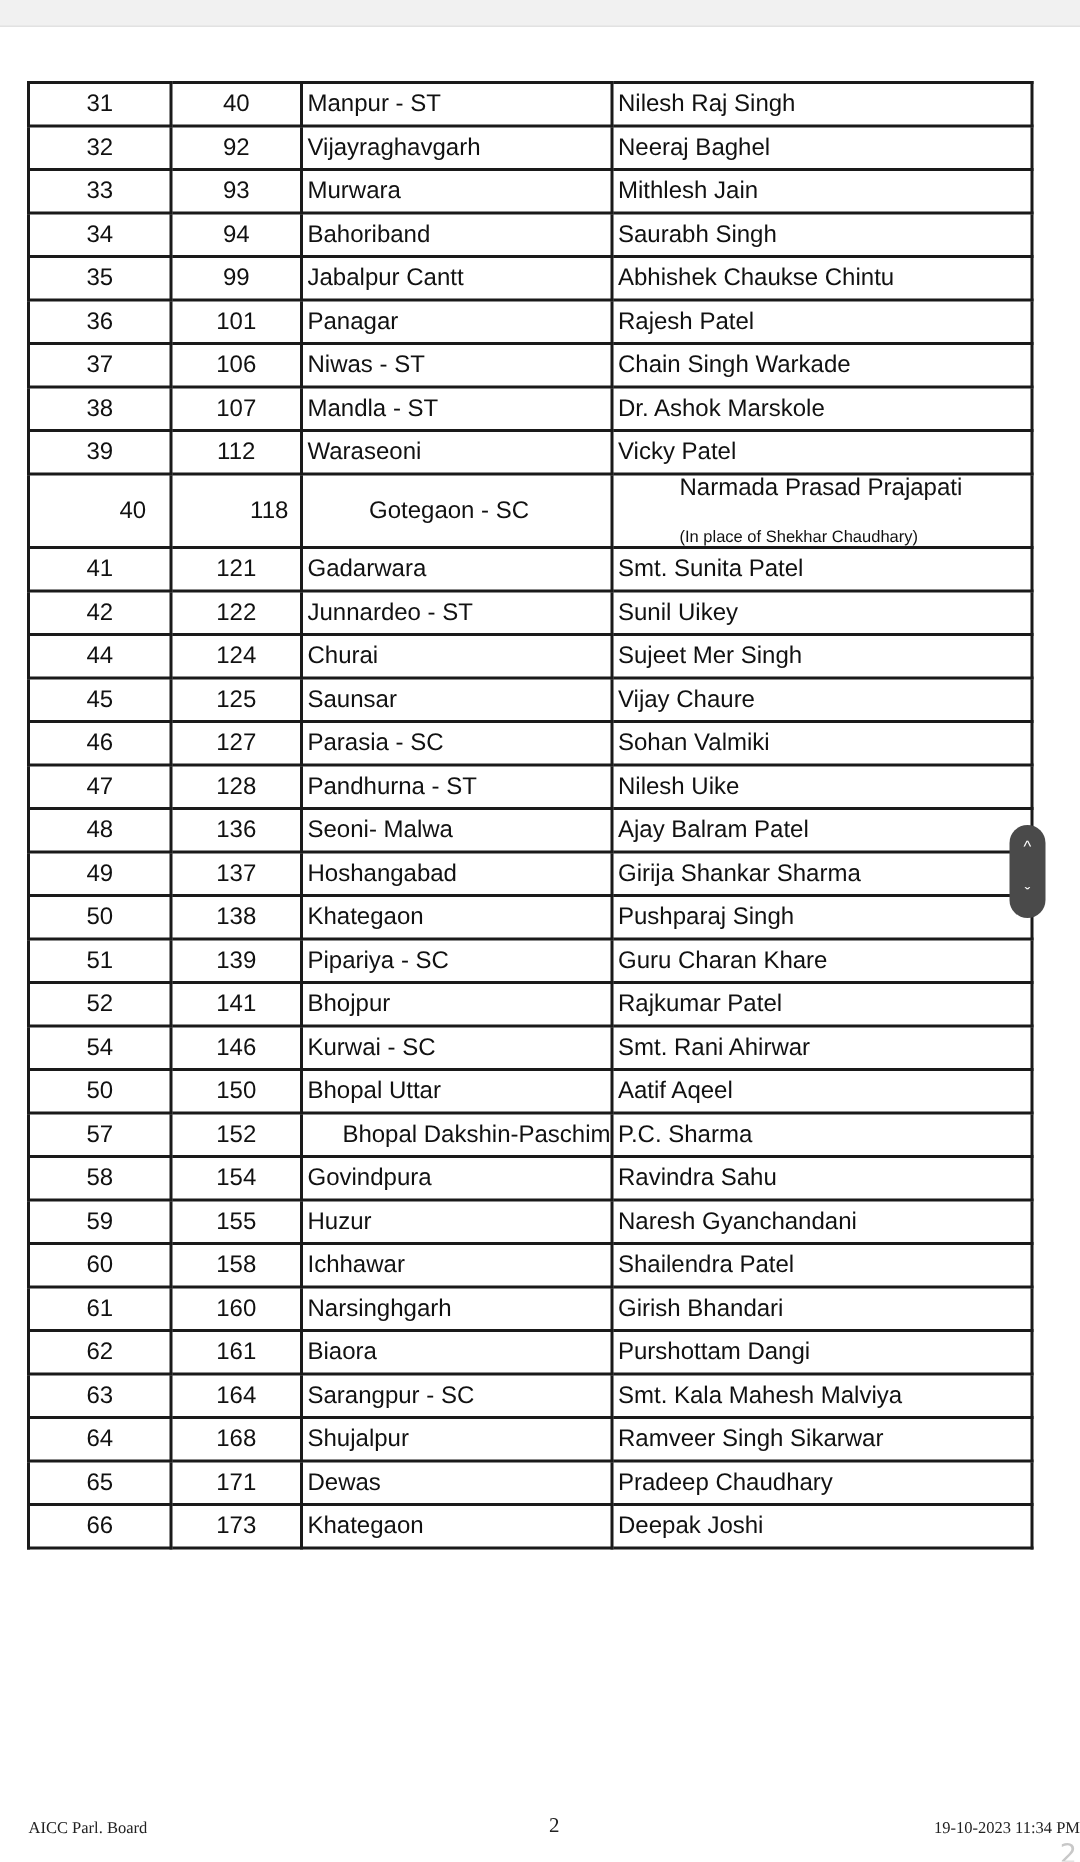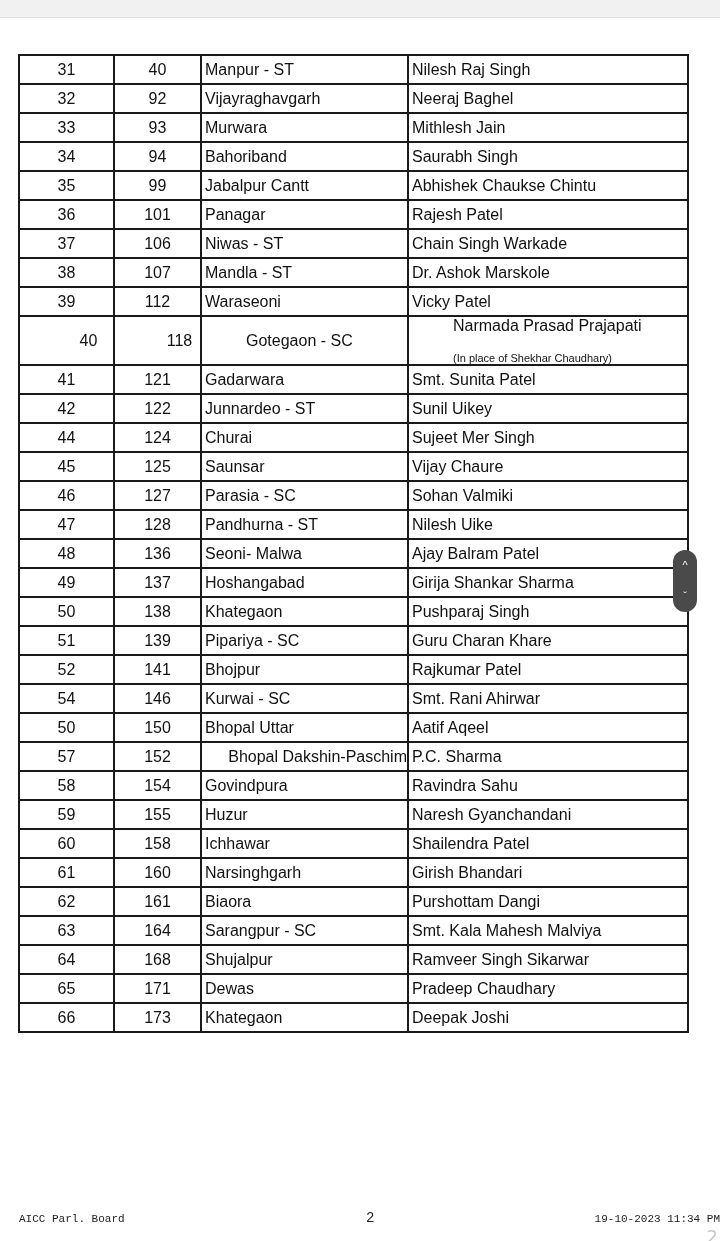--- a/index.html
+++ b/index.html
@@ -23,21 +23,21 @@
   table.candidates tr.tall td { height: 35px; padding-left: 44px; }
   .note { display: block; font-size: 11px; line-height: 12px; margin-top: 17px; }
   .small { font-size: 14px; text-align: right; }
   .col1 { width: 95px; } .col2 { width: 87px; } .col3 { width: 207px; } .col4 { width: 280px; }
   .scroll-pill {
     position: absolute; left: 673px; top: 550px; width: 24px; height: 62px;
     background: #4a4a4a; border-radius: 12px; color: #fff;
     display: flex; flex-direction: column; align-items: center; justify-content: space-around;
     font-size: 11px; line-height: 11px;
   }
-  .footer { position: absolute; top: 1213px; font-family: Liberation Mono, monospace; font-size: 11px; color: #222; }
+  .footer { position: absolute; top: 1213px; font-family: Liberation Serif, serif; font-size: 11px; color: #222; }
   .footer.left { left: 19px; }
   .footer.center { left: 366px; font-size: 14px; top: 1210px; }
   .footer.right { right: 0px; text-align: center; }
   .page-glyph { position: absolute; right: 2px; top: 1226px; font-size: 18px; color: #c8c8c8; font-family: "DejaVu Sans", sans-serif; }
 </style>
 </head>
 <body>
 
 <div class="topbar"></div>
 

